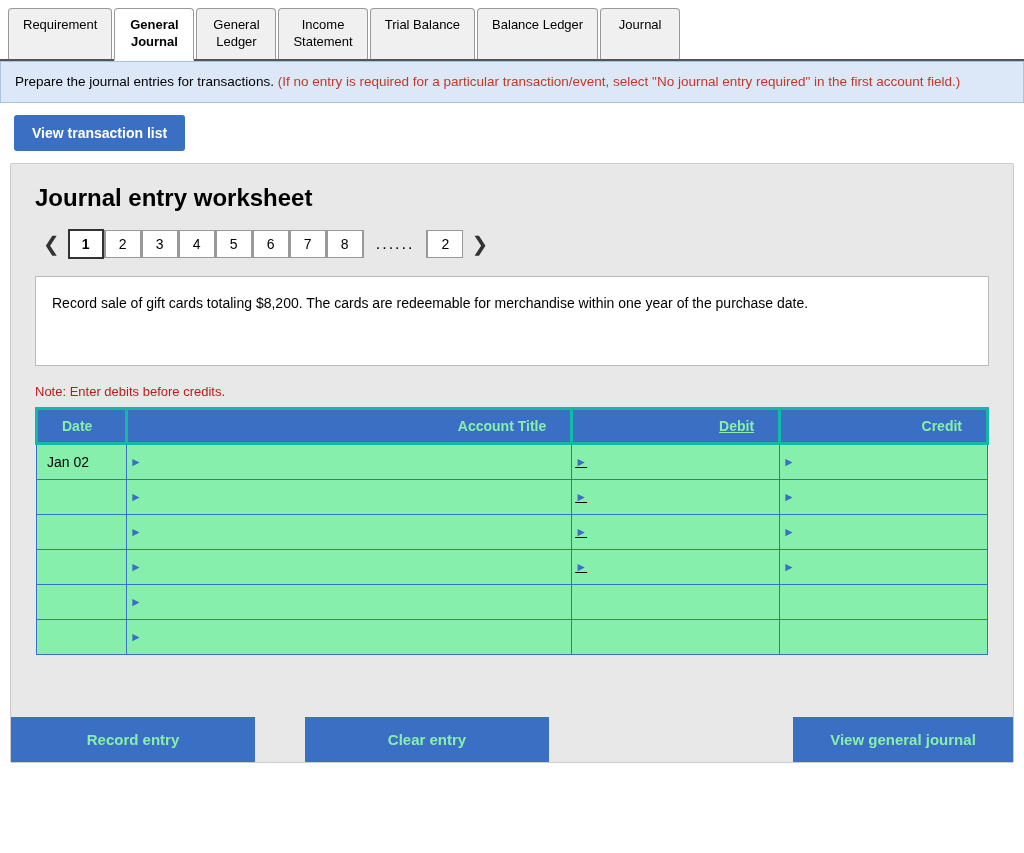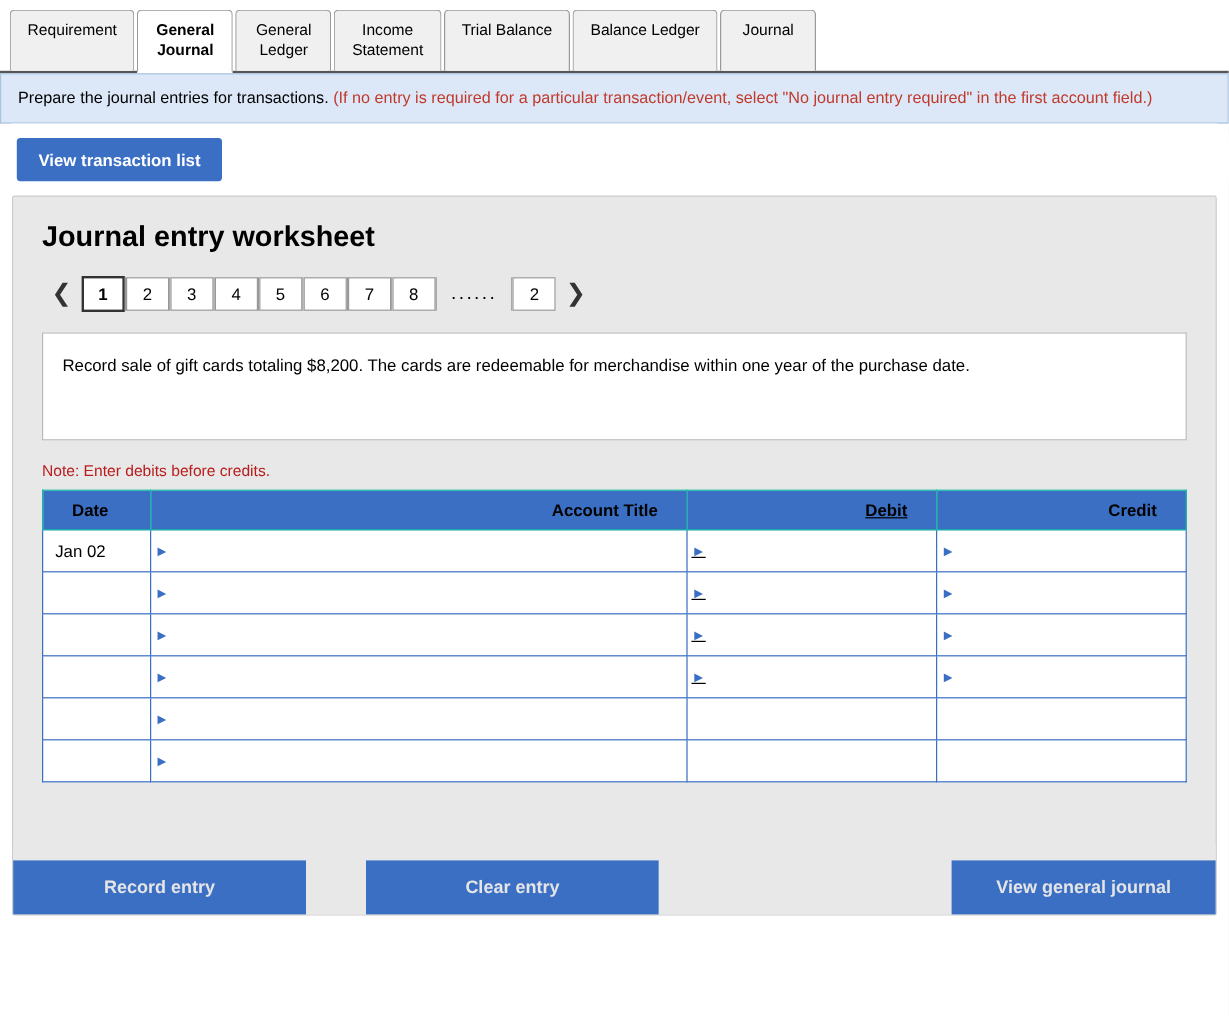--- a/index.html
+++ b/index.html
@@ -150,35 +150,35 @@
     }
 
     
     .journal-table {
       width: 100%;
       border-collapse: collapse;
       border: 1px solid #3a6fc4;
     }
     .journal-table th {
       background: #3a6fc4;
-      color: #000000;
+      color: #86efac;
       font-weight: bold;
       padding: 8px 24px;
       text-align: left;
-      border: 1px solid #14b8a6;
+      border: 3px solid #14b8a6;
       font-size: 14px;
     }
     .journal-table th.center {
       text-align: right;
     }
     .journal-table td {
       border: 1px solid #3a6fc4;
       padding: 0;
       height: 34px;
-      background: #ffffff;
+      background: #86efac;
     }
     .journal-table td.date-cell {
       padding: 6px 10px;
       vertical-align: middle;
       font-size: 14px;
       white-space: nowrap;
     }
     .journal-table td .cell-with-arrow {
       display: flex;
       align-items: center;
@@ -194,21 +194,21 @@
       flex: 1;
       border: none;
       outline: none;
       padding: 4px 4px;
       font-size: 14px;
       background: transparent;
       height: 100%;
     }
     .bottom-btn {
       background: #3a6fc4;
-      color: #e5e5e5;
+      color: #86efac;
       border: none;
       padding: 14px 0;
       font-size: 15px;
       font-weight: bold;
       cursor: pointer;
     }
     .bottom-btn.record { flex: 1; }
     .bottom-btn.clear { flex: 1; margin-right: auto; }
     .bottom-btn.view-journal { margin-left: auto; flex: 0 0 220px; }
 

